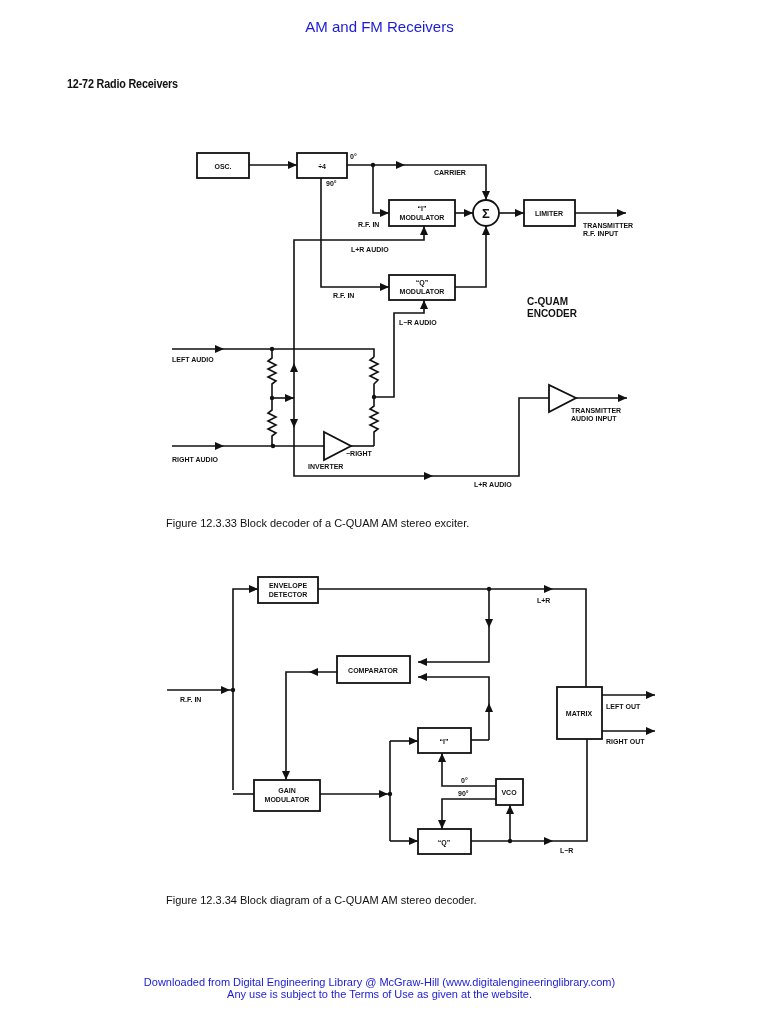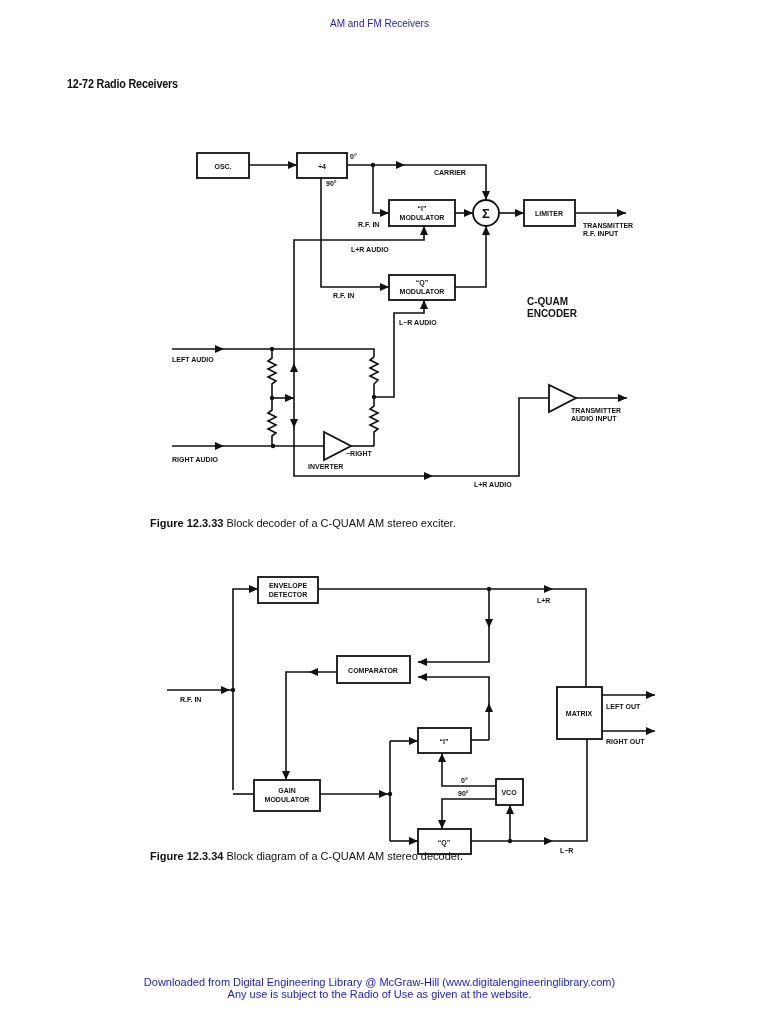--- a/index.html
+++ b/index.html
@@ -1,20 +1,20 @@
 <!DOCTYPE html>
 <html><head>
 <meta charset="utf-8">
 <style>
   html, body { margin: 0; padding: 0; background: #ffffff; }
   body { width: 759px; height: 1024px; position: relative; overflow: hidden; font-family: "Liberation Sans", sans-serif; }
-  .header { position: absolute; top: 18px; left: 0; width: 759px; text-align: center; color: #1a1ad6; font-size: 10px; }
+  .header { position: absolute; top: 18px; left: 0; width: 759px; text-align: center; color: #1a1ad6; font-size: 15px; }
   .section { position: absolute; top: 77px; left: 67px; font-size: 12px; font-weight: bold; color: #111; letter-spacing: -0.2px; transform: scaleX(0.9); transform-origin: left; }
   .caption { position: absolute; left: 150px; font-size: 11px; color: #111; }
-  .caption b { font-weight: bold; }
+  .caption b { font-weight: normal; margin-left: 16px; }
   .footer { position: absolute; top: 976px; left: 0; width: 759px; text-align: center; color: #1a1ad6; font-size: 11px; line-height: 12px; }
   svg { position: absolute; left: 0; top: 0; }
   svg text { font-family: "Liberation Sans", sans-serif; font-weight: bold; fill: #111; font-size: 7px; }
   .ln { stroke: #111; stroke-width: 1.6; fill: none; }
   .bx { stroke: #111; stroke-width: 1.8; fill: #fff; }
   .ar { fill: #111; }
   .dot { fill: #111; }
 </style>
 </head>
 <body>
@@ -188,18 +188,18 @@
     <line class="ln" x1="602" y1="695" x2="655" y2="695"></line>
     <polygon class="ar" points="655,695 646,691 646,699"></polygon>
     <text x="606" y="709">LEFT OUT</text>
     <line class="ln" x1="602" y1="731" x2="655" y2="731"></line>
     <polygon class="ar" points="655,731 646,727 646,735"></polygon>
     <text x="606" y="744">RIGHT OUT</text>
   </g>
 </svg>
 
 <div class="caption" style="top:517px"><b>Figure 12.3.33</b><span> Block decoder of a C-QUAM AM stereo exciter.</span></div>
-<div class="caption" style="top:850px"><b>Figure 12.3.34</b><span> Block diagram of a C-QUAM AM stereo decoder.</span></div>
+<div class="caption" style="top:894px"><b>Figure 12.3.34</b><span> Block diagram of a C-QUAM AM stereo decoder.</span></div>
 
 <div class="footer">
   <div>Downloaded from Digital Engineering Library @ McGraw-Hill (www.digitalengineeringlibrary.com)</div>
-  <div>Any use is subject to the Radio of Use as given at the website.</div>
+  <div>Any use is subject to the Terms of Use as given at the website.</div>
 </div>
 
 </body></html>

